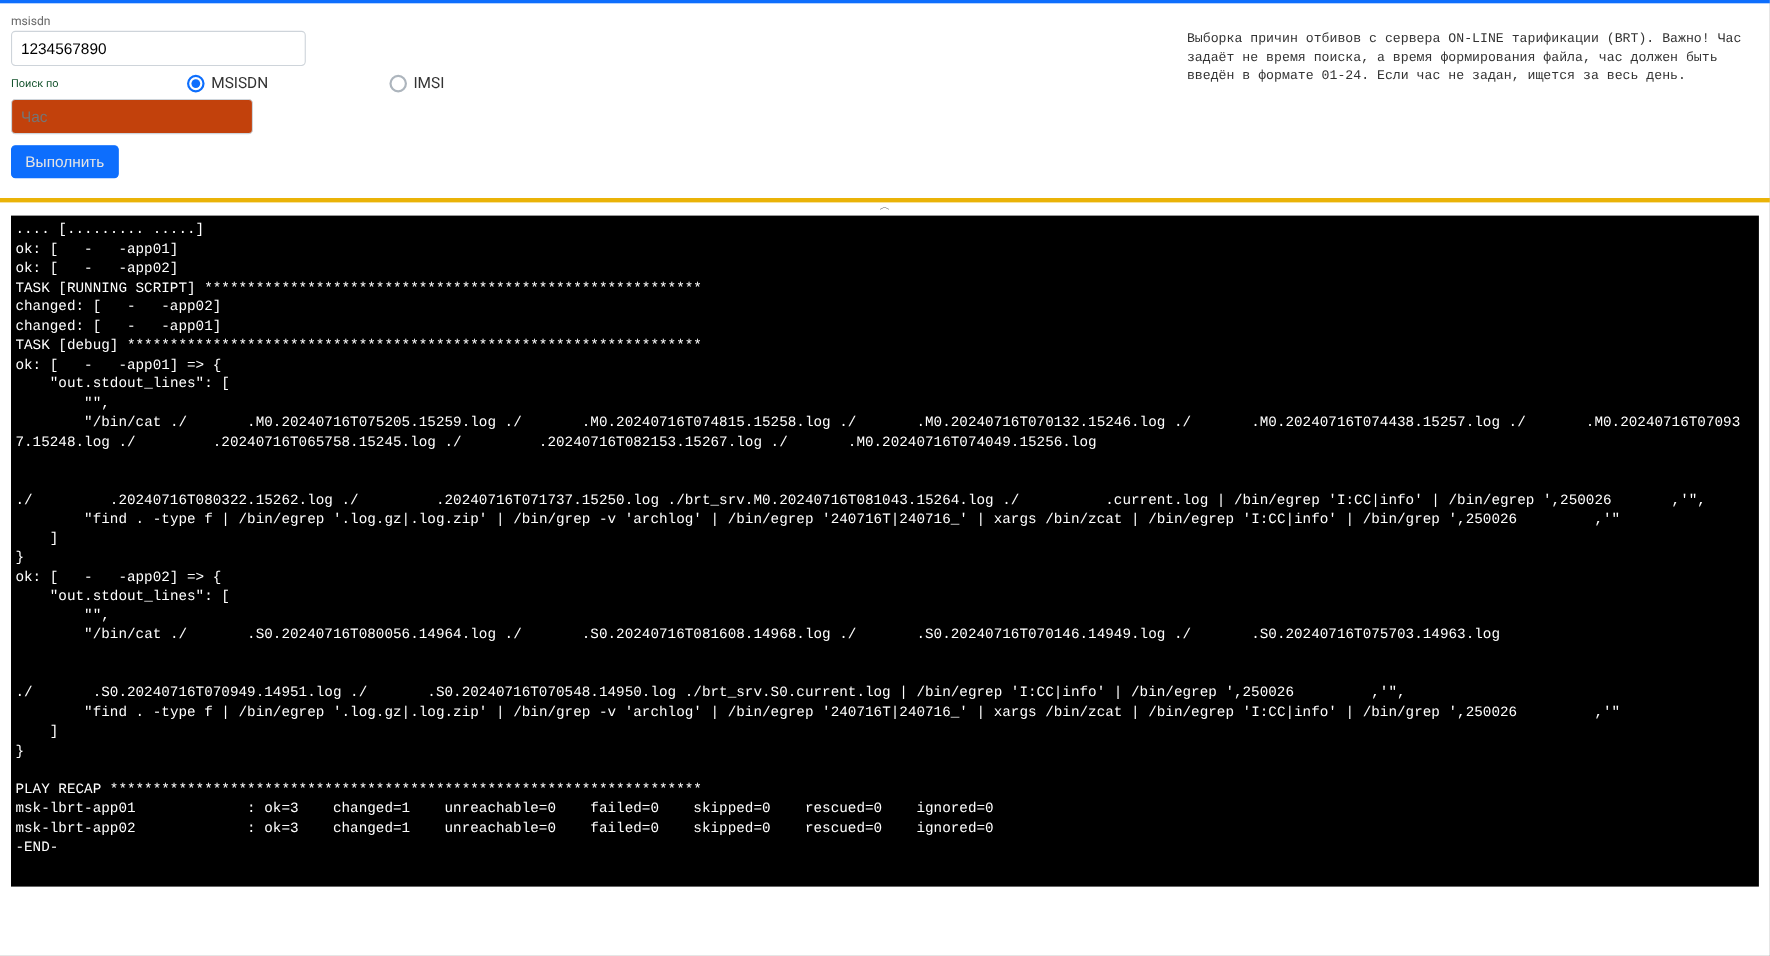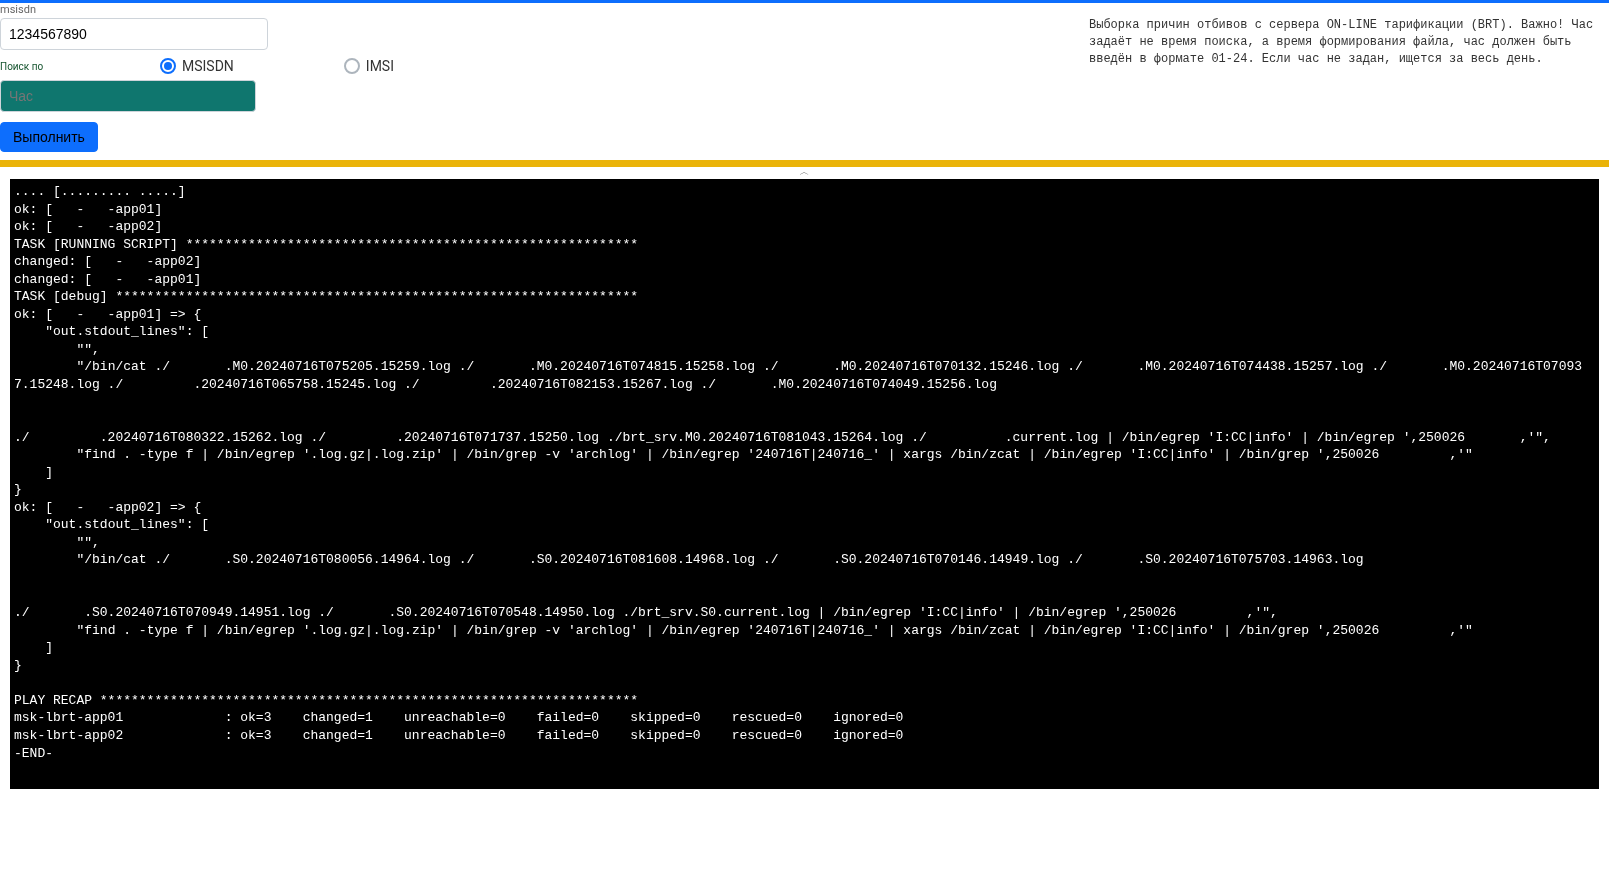--- a/index.html
+++ b/index.html
@@ -7,21 +7,22 @@
     font-family: -apple-system, BlinkMacSystemFont, "Segoe UI", Roboto, Arial, sans-serif;
     font-size: 14px;
     background: #fff;
     color: #333;
   }
   .top-bar {
     height: 3px;
     background: #0d6efd;
   }
   .form-panel {
-    border-bottom: 7px solid #eab308;
+    padding: 10px;
+    border-bottom: 4px solid #eab308;
     display: flex;
     gap: 28px;
   }
   .form-left {
     flex: 0 0 auto;
   }
   .form-right {
     margin-left: auto;
     max-width: 520px;
     font-family: "Courier New", monospace;
@@ -43,27 +44,27 @@
   .text-input {
     width: 268px;
     padding: 6px 8px;
     border: 1px solid #ced4da;
     border-radius: 4px;
     font-size: 14px;
     height: 32px;
     background: #fff;
   }
   .text-input-sm {
-    width: 256px;
+    width: 220px;
     padding: 6px 8px;
     border: 1px solid #ced4da;
     border-radius: 4px;
     font-size: 14px;
     height: 32px;
-    background: #0f766e;
+    background: #c2410c;
   }
   .radio-row {
     display: flex;
     align-items: center;
     gap: 10px;
     margin-top: 6px;
     margin-bottom: 6px;
   }
   .radio-label-lead {
     font-size: 10px;
@@ -91,21 +92,21 @@
     width: 8px; height: 8px; border-radius: 50%;
     background: #0d6efd;
   }
   .date-row {
     display: flex;
     gap: 30px;
     align-items: flex-end;
   }
   .btn-primary {
     background: #0d6efd;
-    color: #000000;
+    color: #e5e5e5;
     border: 1px solid #0d6efd;
     border-radius: 4px;
     padding: 6px 12px;
     font-size: 14px;
     cursor: pointer;
   }
 
   .collapse-handle {
     text-align: center;
     font-size: 10px;

